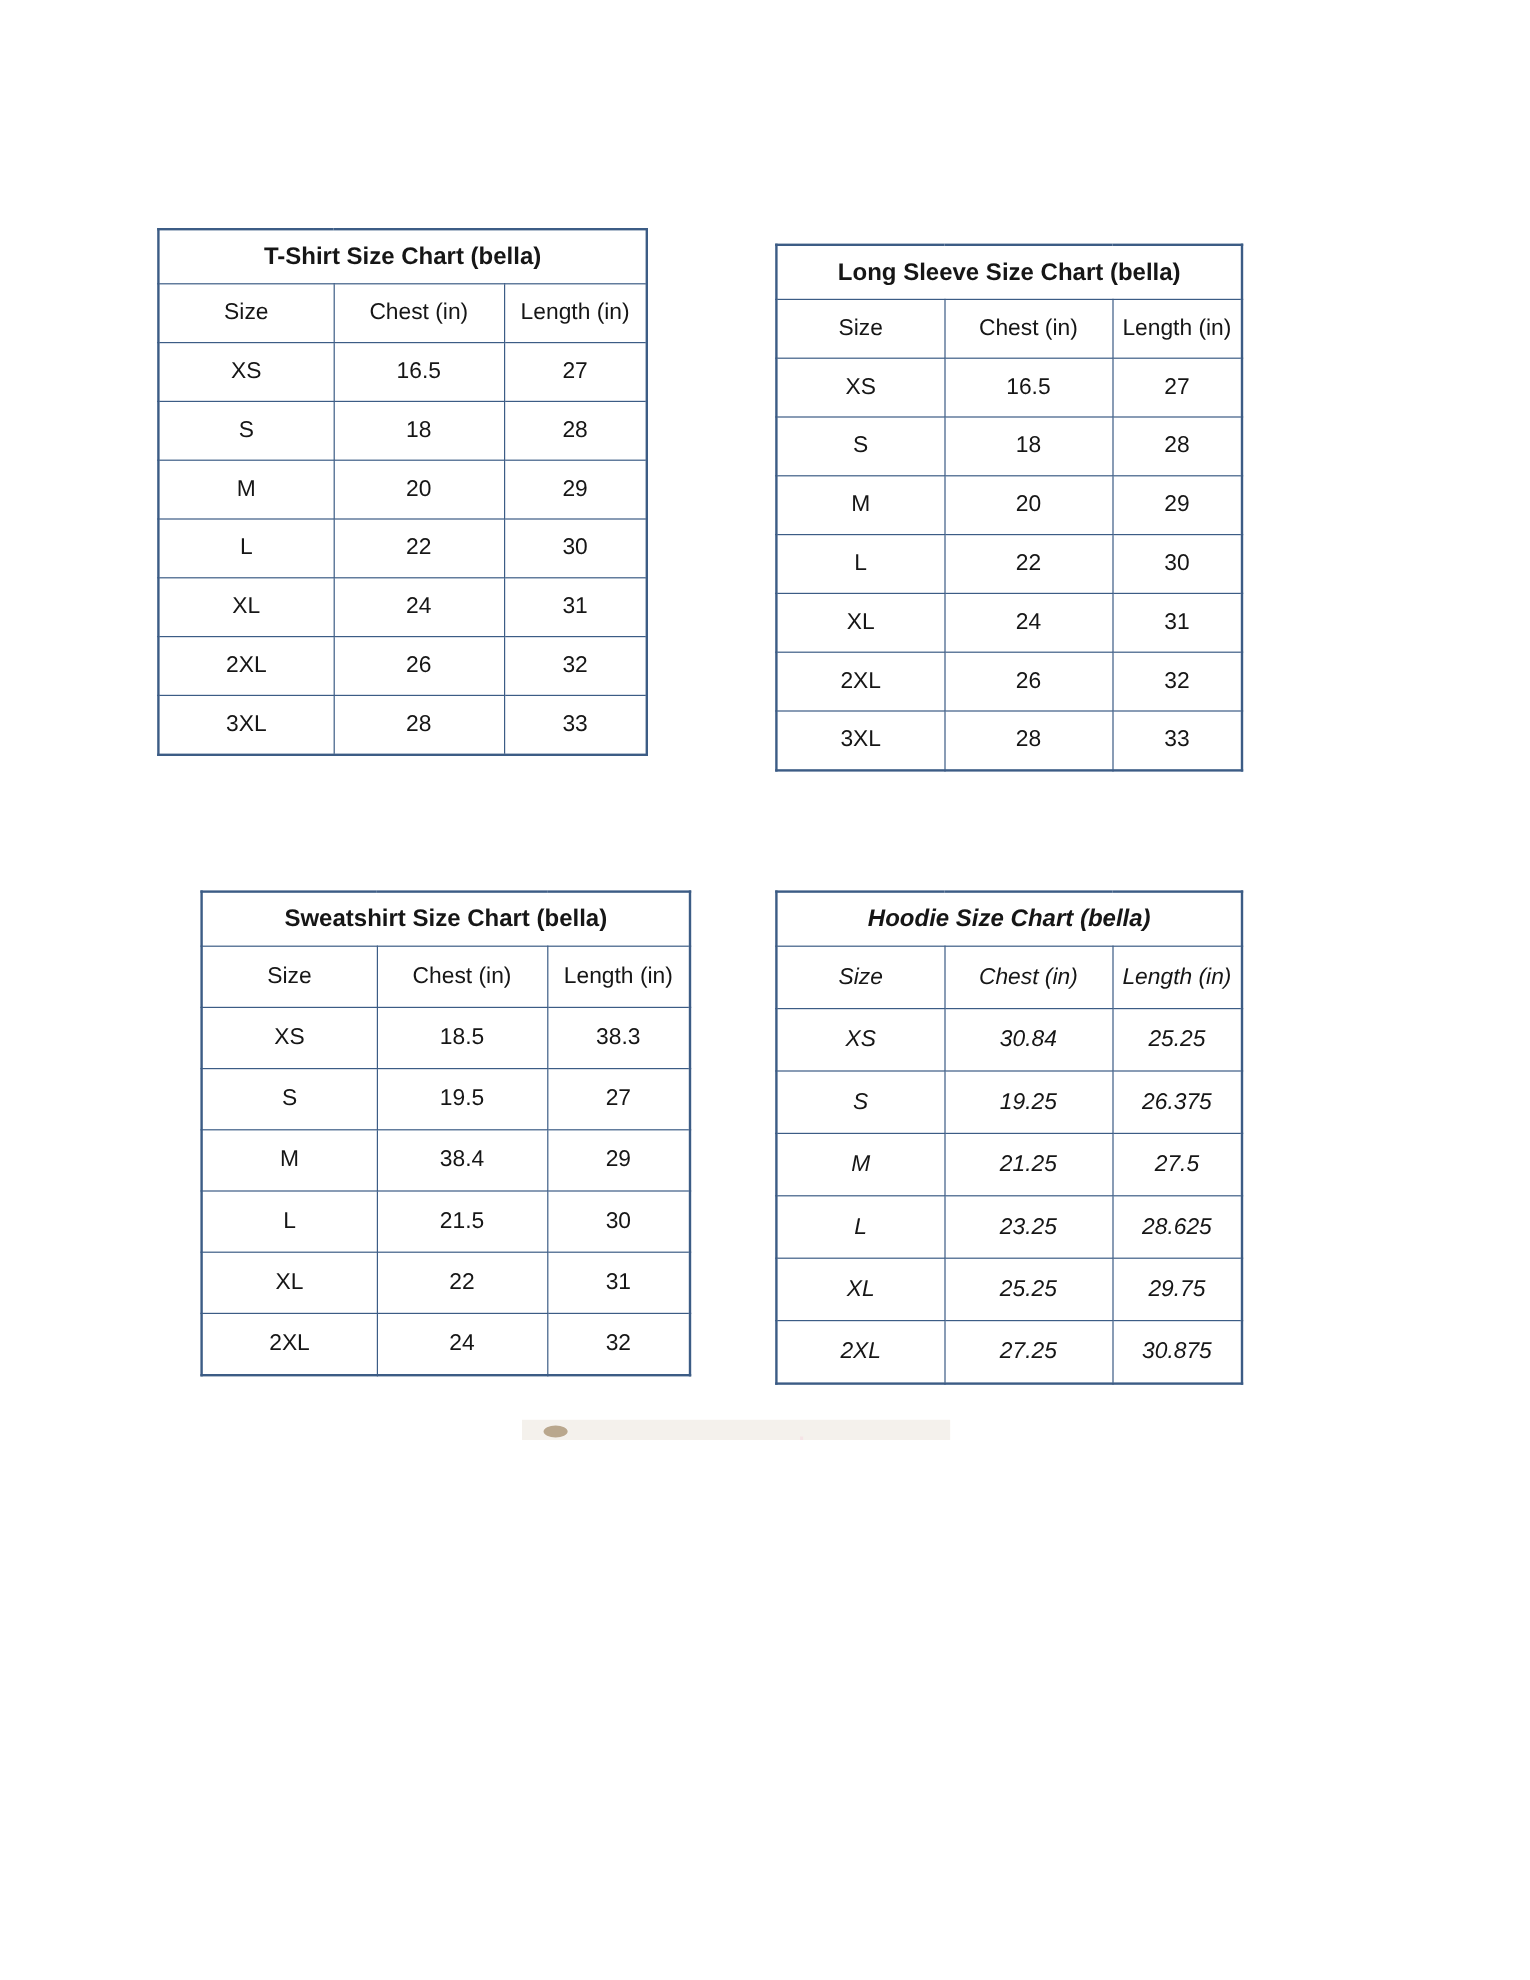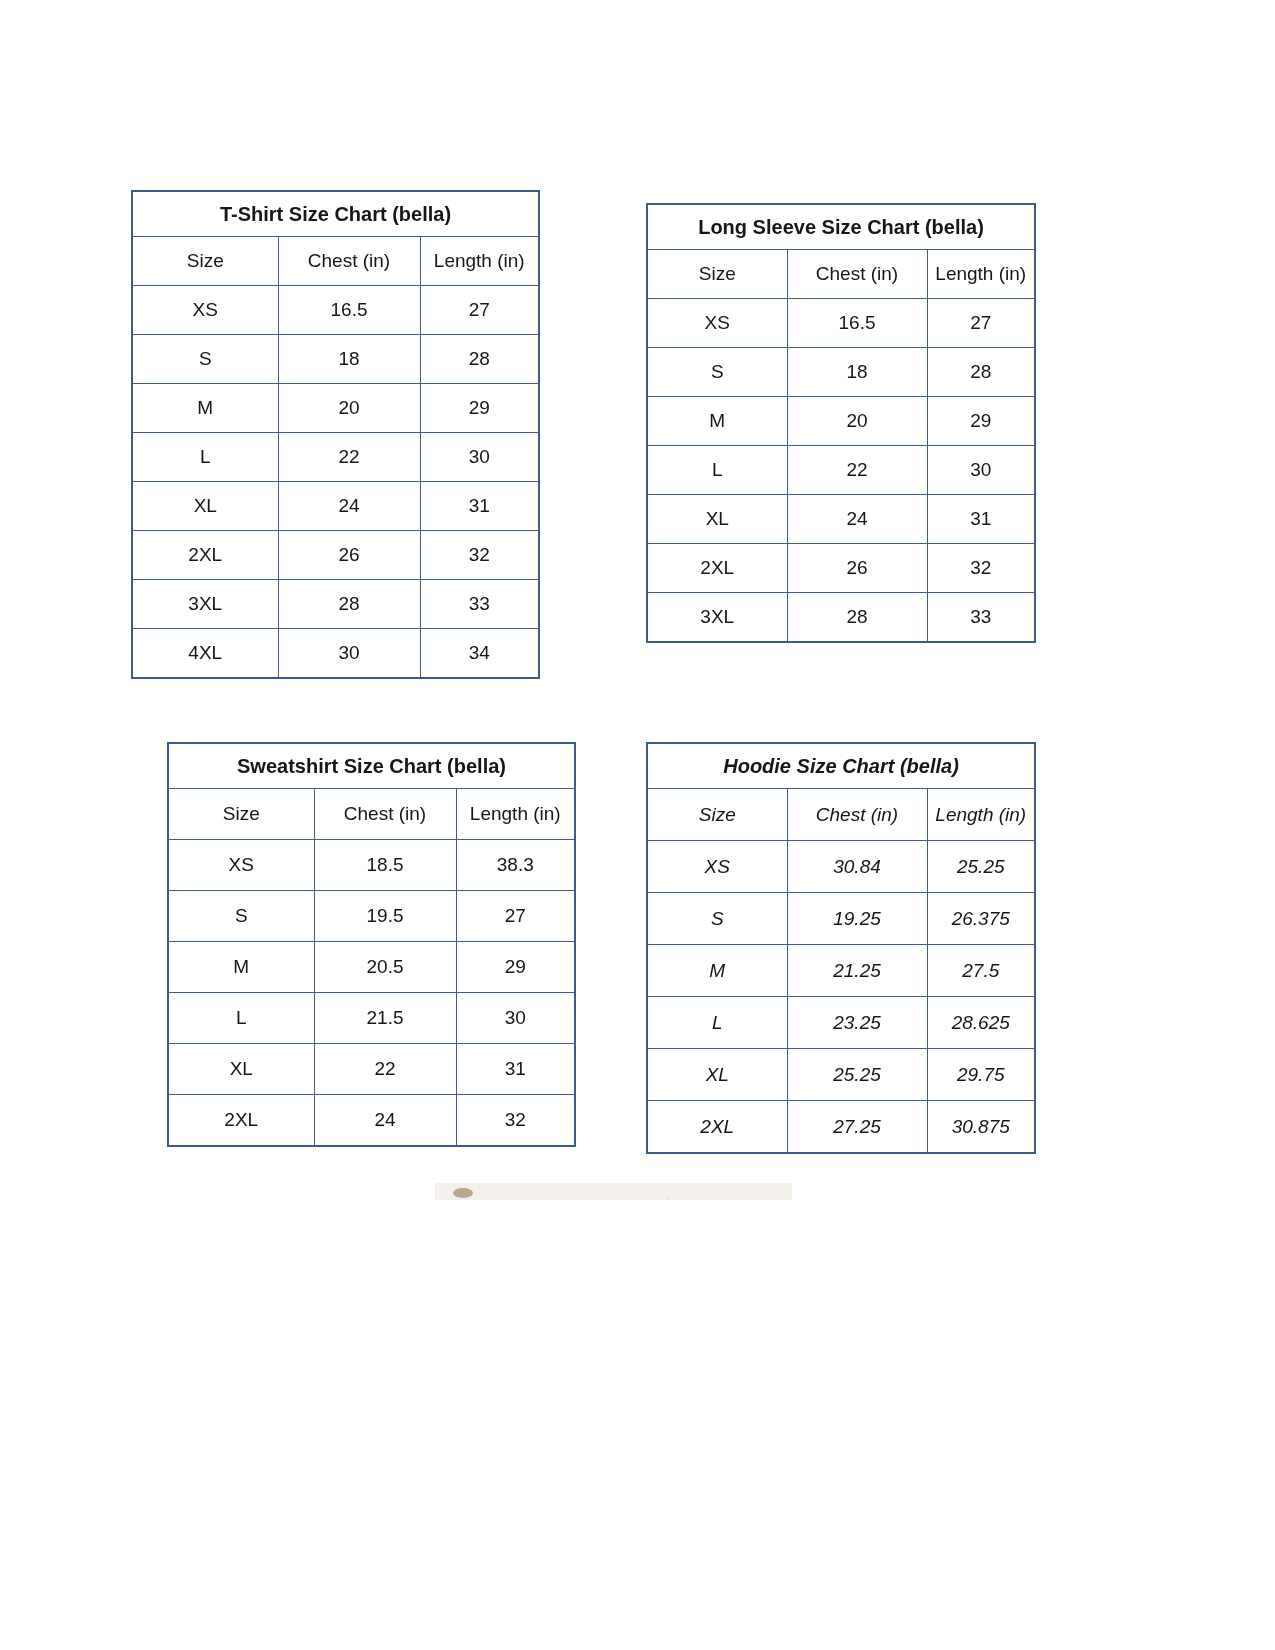--- a/index.html
+++ b/index.html
@@ -75,25 +75,20 @@
         <tr class="data-row">
           <td>2XL</td>
           <td>26</td>
           <td>32</td>
         </tr>
         <tr class="data-row">
           <td>3XL</td>
           <td>28</td>
           <td>33</td>
         </tr>
-        <tr class="data-row">
-          <td>4XL</td>
-          <td>30</td>
-          <td>34</td>
-        </tr>
       </tbody>
   </table>
 
   <table class="size-table" id="table-1">
     <colgroup>
         <col style="width:140px">
         <col style="width:140px">
         <col style="width:108px">
       </colgroup>
     <tbody>
@@ -163,21 +158,21 @@
           <td>18.5</td>
           <td>38.3</td>
         </tr>
         <tr class="data-row">
           <td>S</td>
           <td>19.5</td>
           <td>27</td>
         </tr>
         <tr class="data-row">
           <td>M</td>
-          <td>20.5</td>
+          <td>38.4</td>
           <td>29</td>
         </tr>
         <tr class="data-row">
           <td>L</td>
           <td>21.5</td>
           <td>30</td>
         </tr>
         <tr class="data-row">
           <td>XL</td>
           <td>22</td>

